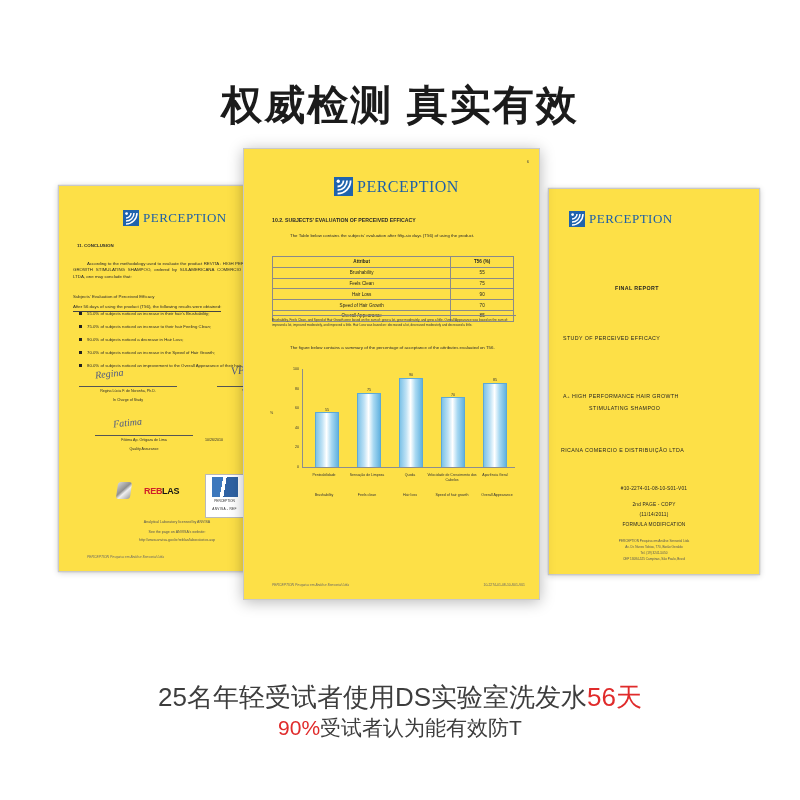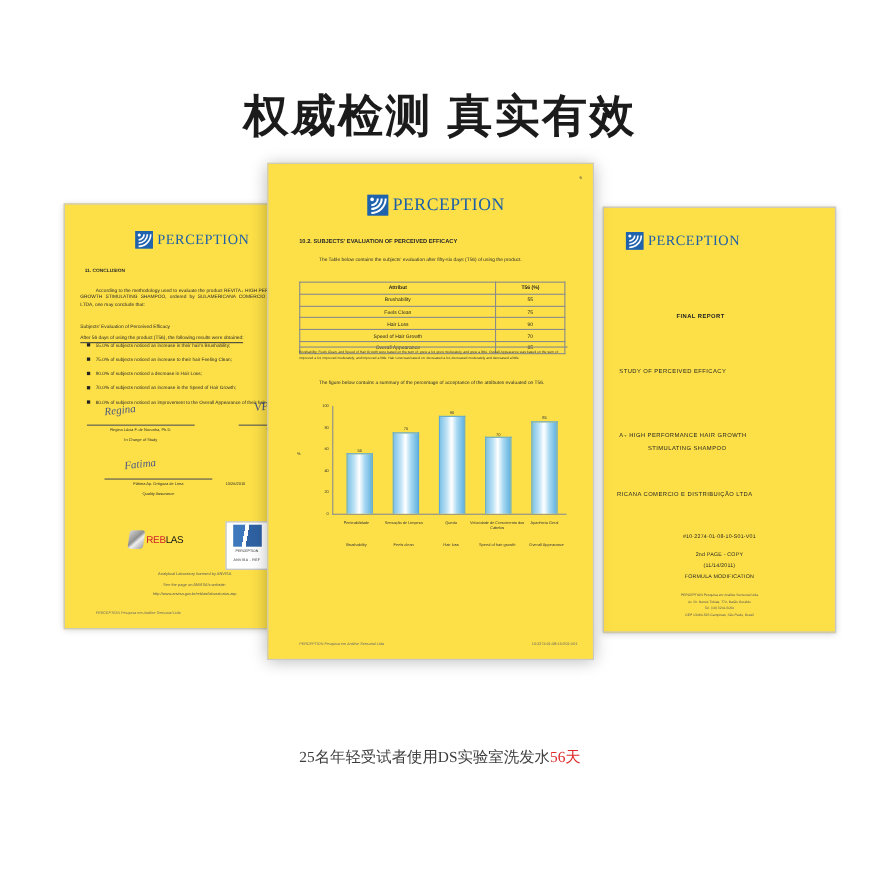--- a/index.html
+++ b/index.html
@@ -61,21 +61,21 @@
     position:absolute;font-family:"Liberation Serif","DejaVu Serif",serif;
     font-style:italic;color:#2b3f8f;font-size:11px;
     transform:rotate(-6deg);white-space:nowrap;opacity:.85;
   }
 
   
   .reblas{position:absolute;display:flex;align-items:center;}
   .reblas .swoosh{width:14px;height:17px;background:
       linear-gradient(135deg,#d9d9d9 0%,#8f8f8f 45%,#efefef 60%,#9a9a9a 100%);
       border-radius:3px;transform:skewX(-8deg);}
-  .reblas .txt{font-size:9px;font-weight:400;letter-spacing:-.3px;margin-left:2px;}
+  .reblas .txt{font-size:9px;font-weight:700;letter-spacing:-.3px;margin-left:13px;}
   .reblas .r{color:#cf1f2a;}
   .reblas .l{color:#151515;}
   .badge{position:absolute;width:37px;height:40px;border:1px solid #b9b9b9;background:#fff;
          display:flex;flex-direction:column;align-items:center;justify-content:flex-start;padding-top:2px;}
   .badge .bimg{width:26px;height:20px;background:
      linear-gradient(100deg,#3d78bd 0 38%,#ffffff 38% 50%,#2f62a3 50% 100%);}
   .badge .bt1{font-size:3.2px;color:#2a2a2a;margin-top:2px;}
   .badge .bt2{font-size:3.2px;color:#2a2a2a;margin-top:4px;letter-spacing:.3px;}
 
   
@@ -104,21 +104,21 @@
   .ftr{position:absolute;right:14px;bottom:12px;font-size:3.4px;color:#666;}
 
   
   .rtxt{position:absolute;font-size:5.3px;color:#242424;letter-spacing:.4px;white-space:nowrap;}
   .rcode{position:absolute;font-size:4.8px;color:#242424;letter-spacing:.2px;text-align:center;line-height:1.6;}
   .rfoot{position:absolute;left:0;width:100%;text-align:center;font-size:3.1px;color:#555;line-height:1.55;}
 
   
   .cap{position:absolute;left:0;width:800px;text-align:center;color:#3d3d3d;white-space:nowrap;}
   .cap1{top:646px;font-size:21px;}
-  .cap2{top:680px;font-size:14px;font-family:Liberation Serif, serif;}
+  .cap2{top:680px;font-size:26px;}
   .cap3{top:714px;font-size:21px;}
   .red{color:#e02b2b;}
 </style>
 </head>
 <body>
 
 <div class="stage">
 
   <div class="headline">权威检测 真实有效</div>
 
@@ -337,14 +337,17 @@
       </div>
     </div>
 
     <div class="ftl">PERCEPTION Pesquisa em Análise Sensorial Ltda</div>
     <div class="ftr">10-2274-01-08-10-S01-V01</div>
   </div>
 
   <div class="cap cap2">
     <span>25名年轻受试者使用DS实验室洗发水</span><span class="red">56天</span>
   </div>
+  <div class="cap cap3">
+    <span class="red">90%</span><span>受试者认为能有效防T</span>
+  </div>
 
 </div>
 
 </body></html>

